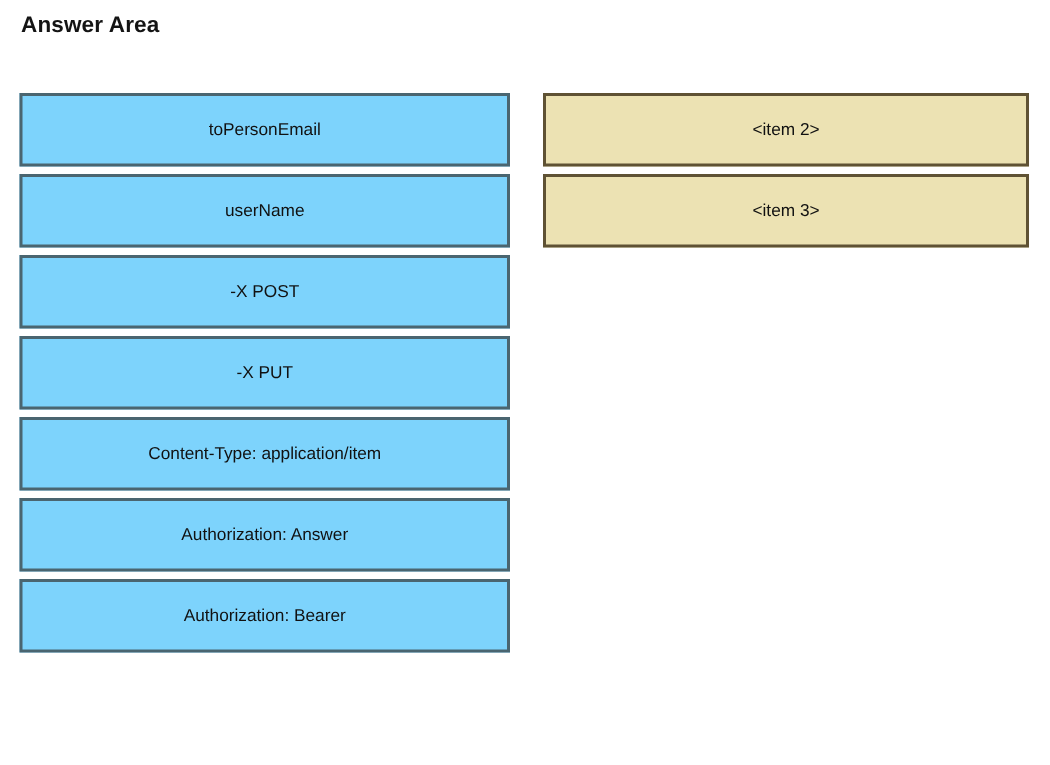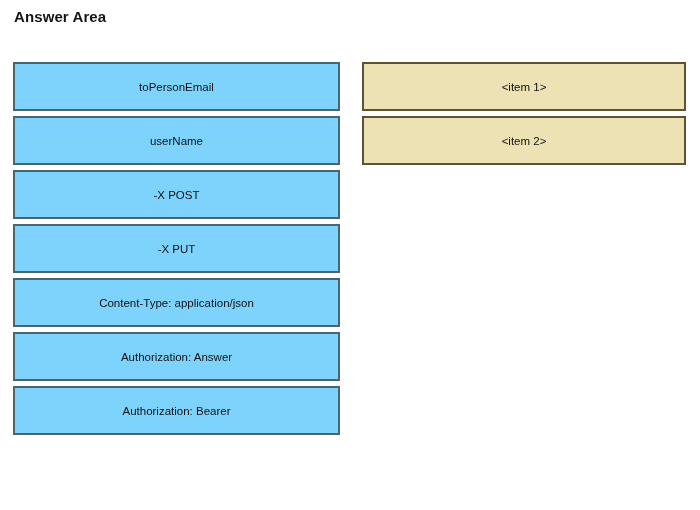--- a/index.html
+++ b/index.html
@@ -91,32 +91,32 @@
     <div class="box box-source">
       <span>userName</span>
     </div>
     <div class="box box-source">
       <span>-X POST</span>
     </div>
     <div class="box box-source">
       <span>-X PUT</span>
     </div>
     <div class="box box-source">
-      <span>Content-Type: application/json</span>
+      <span>Content-Type: application/item</span>
     </div>
     <div class="box box-source">
       <span>Authorization: Answer</span>
     </div>
     <div class="box box-source">
       <span>Authorization: Bearer</span>
     </div>
   </div>
 
   <div class="column" id="target-column">
     <div class="box box-target">
-      <span>&lt;item 1&gt;</span>
+      <span>&lt;item 2&gt;</span>
     </div>
     <div class="box box-target">
-      <span>&lt;item 2&gt;</span>
+      <span>&lt;item 3&gt;</span>
     </div>
   </div>
 
 </div>
 
 </body></html>

